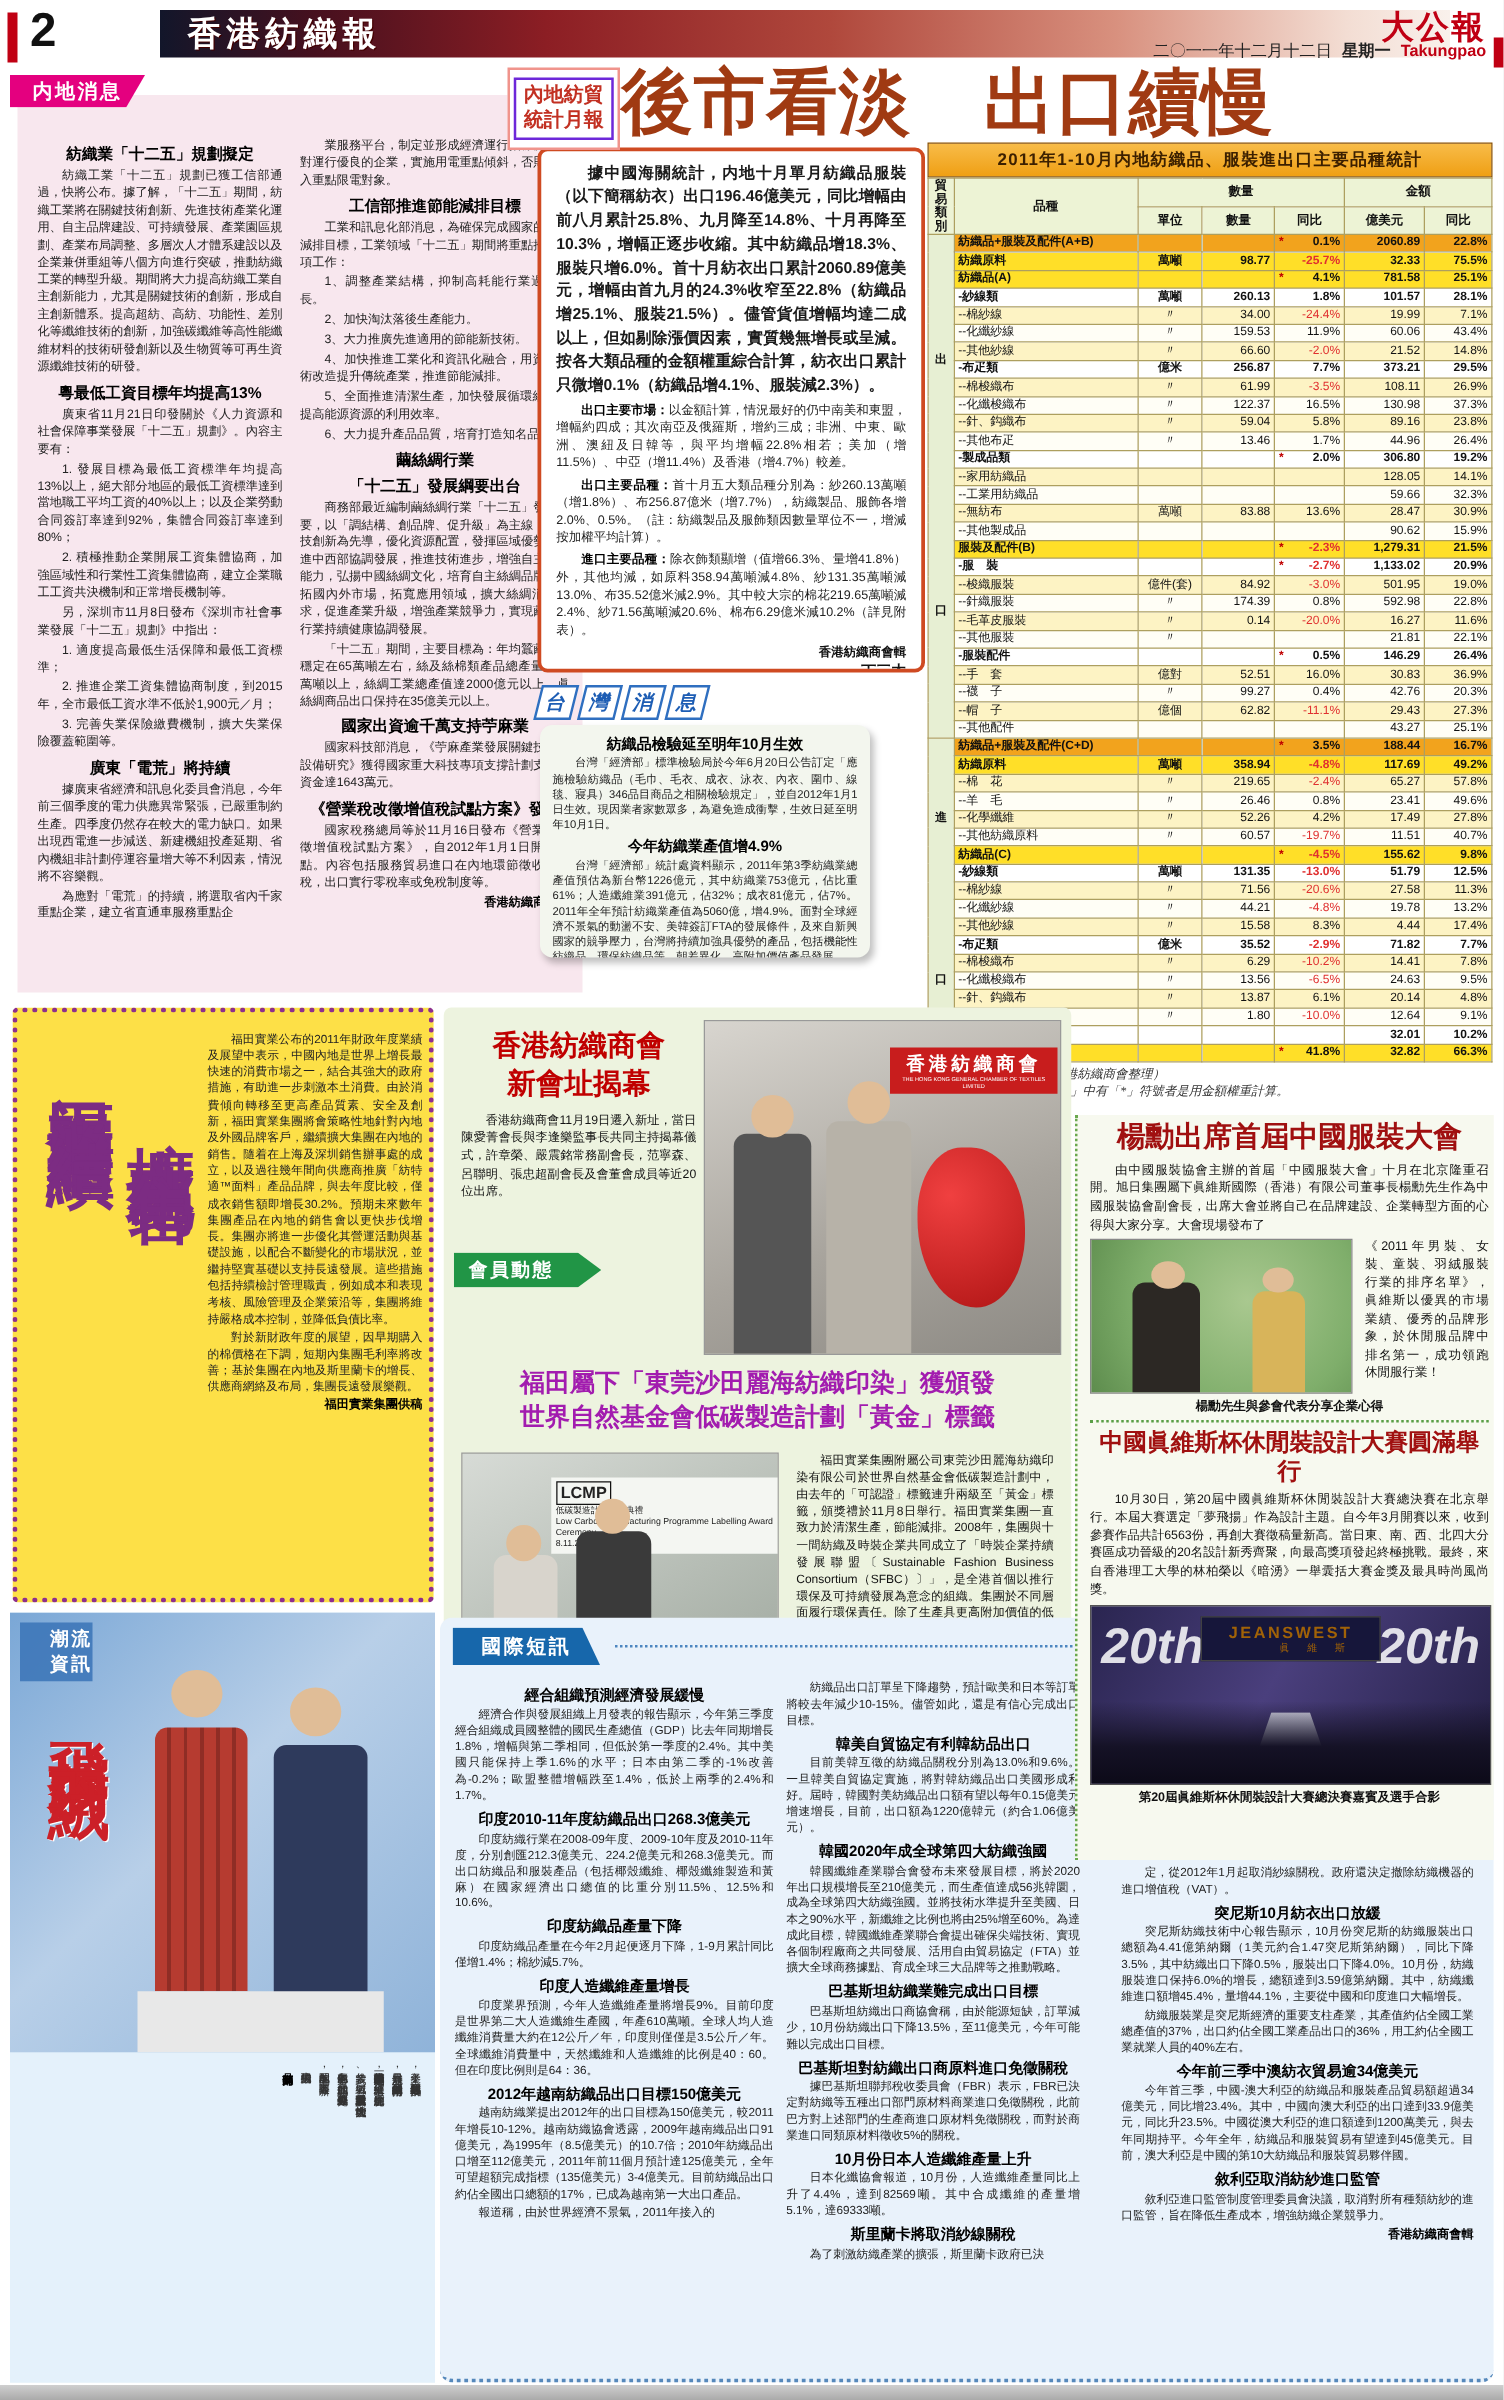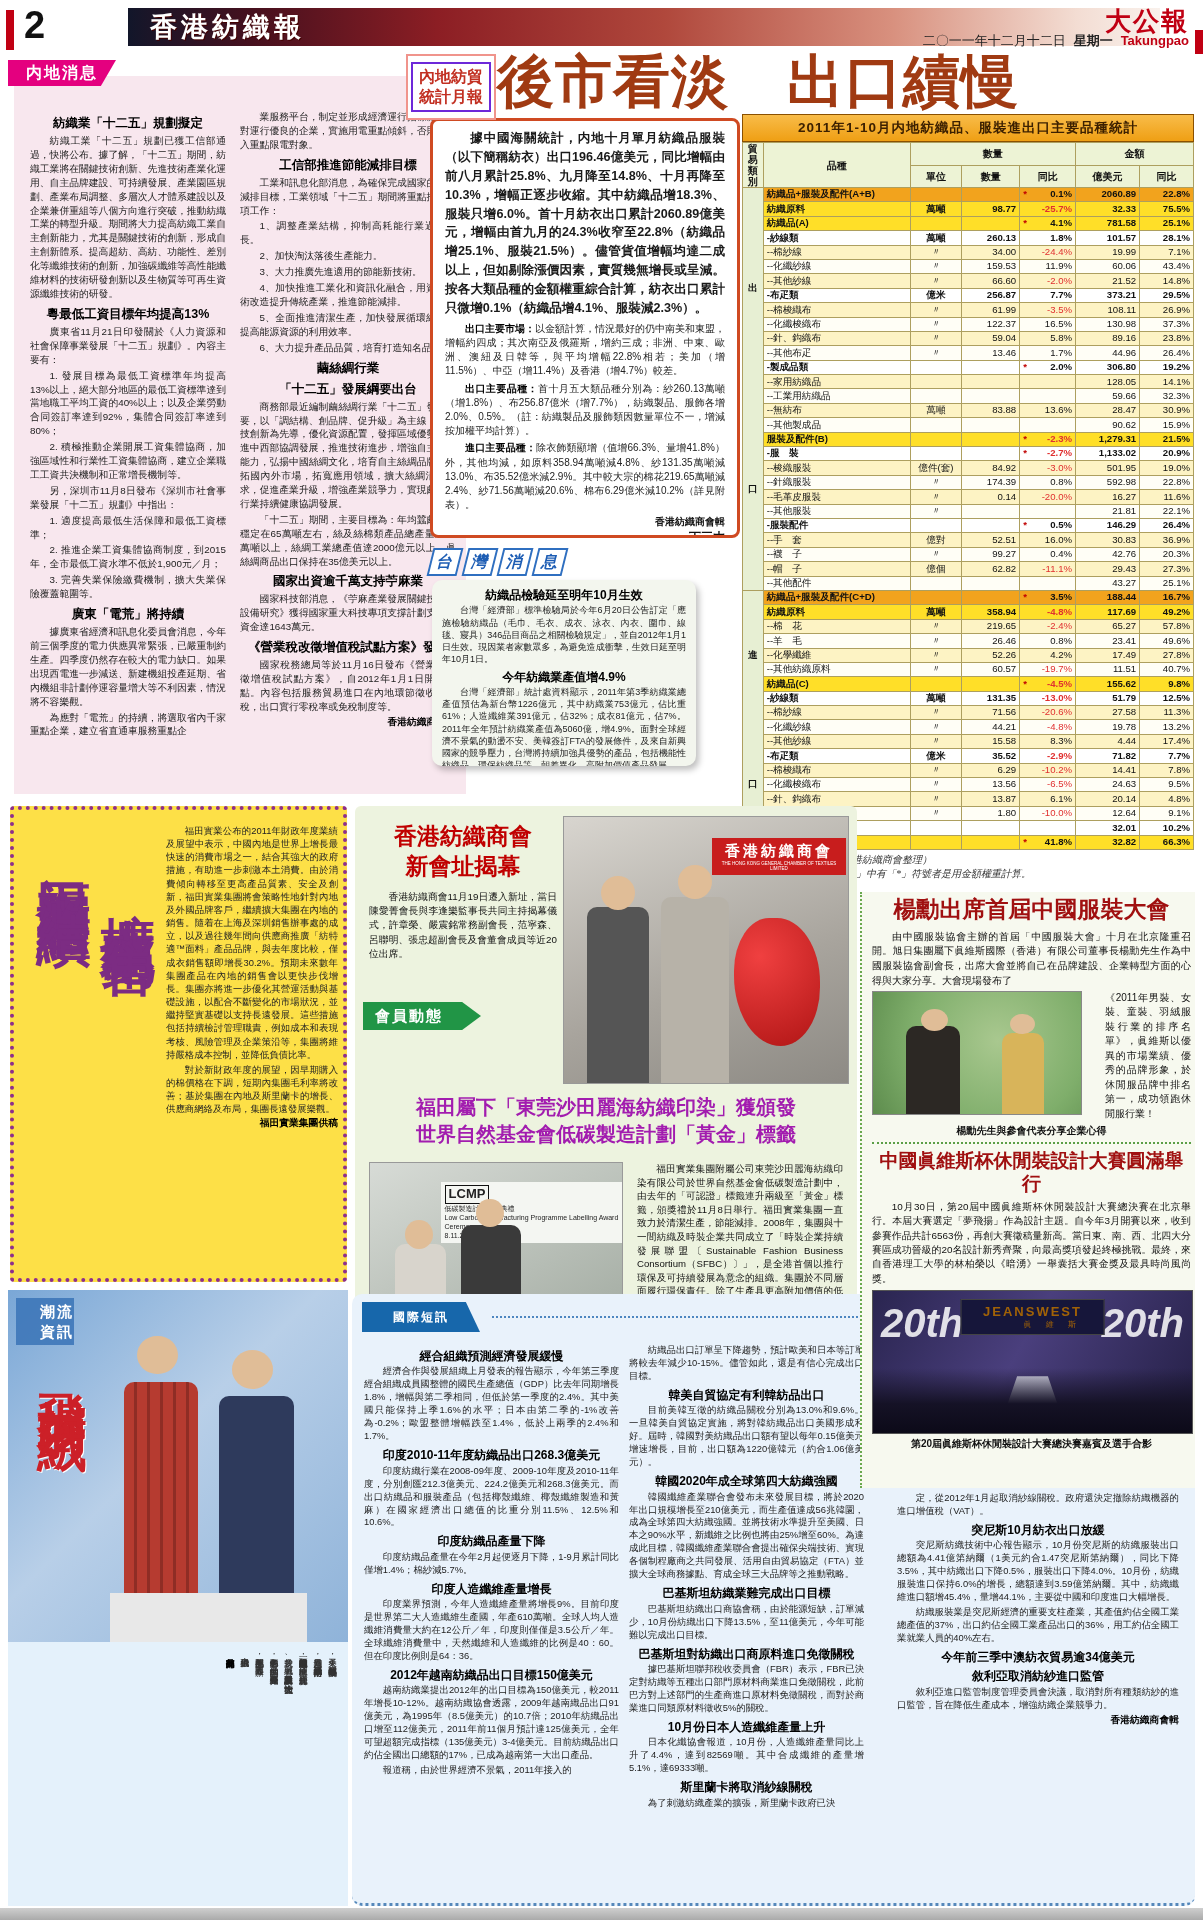--- a/index.html
+++ b/index.html
@@ -109,21 +109,21 @@
   #lcmp-strip{position:absolute;left:20%;bottom:16%;width:80%;background:#14808e;color:#fff;font-size:6.5px;padding:2px 4px;line-height:1.3}
   #lcmp-caption{position:absolute;left:14px;top:600px;width:252px;font-size:10px;font-weight:700;line-height:1.35;text-align:justify}
   #mem-body{position:absolute;left:282px;top:356px;width:206px;height:300px;font-size:9.6px;line-height:1.42;
     text-align:justify;text-indent:2em;overflow:hidden}
   
   #right-col{left:860px;top:892px;width:335px;height:596px;background:#f7f9ef;z-index:3;
     border-left:2px dotted #6aa84f;padding:2px 4px 0 10px;box-sizing:border-box;overflow:hidden}
   .rc-title{color:#a01010;font-weight:900;text-align:center;line-height:1.2}
   #yang-title{font-size:23px;margin:2px 0 6px}
   #yang-p1{font-size:10px;line-height:1.48;text-align:justify;text-indent:2em;margin:0}
-  #yang-row{display:flex;gap:23px;margin-top:2px}
+  #yang-row{display:flex;gap:10px;margin-top:2px}
   #yang-photo{position:relative;width:208px;height:122px;flex:none;
     background:radial-gradient(circle at 60% 40%,#a9c88f,#7fae6b 60%,#5d8c4d);border:1px solid #888;overflow:hidden}
   #yang-wrap{font-size:10px;line-height:1.45;text-align:justify}
   #yang-cap{font-size:10px;font-weight:700;text-align:center;margin:3px 0 4px}
   .dotsep{border-top:2px dotted #5a9e46;margin:4px 0 6px}
   #jw-title{font-size:19px;margin:0 0 4px}
   #jw-p{font-size:9.9px;line-height:1.45;text-align:justify;text-indent:2em;margin:0 0 4px}
   #jw-photo{position:relative;width:100%;height:142px;border:1px solid #555;overflow:hidden;
     background:linear-gradient(120deg,#2a2550,#4a3f7d 45%,#241f45)}
   .jw20{position:absolute;top:10px;font-size:40px;font-weight:900;font-style:italic;color:rgba(255,255,255,.85)}
@@ -133,21 +133,21 @@
   #jw-box .cn{font-size:8px;letter-spacing:6px}
   #jw-crowd{position:absolute;bottom:0;left:0;width:100%;height:46%;
     background:linear-gradient(#0000,#151226 55%,#0c0a18)}
   #jw-runway{position:absolute;bottom:0;left:50%;transform:translateX(-50%);width:70px;height:40%;
     background:linear-gradient(#dcdcec,#9a9ab8);clip-path:polygon(28% 0,72% 0,100% 100%,0 100%)}
   #jw-cap{font-size:10px;font-weight:700;text-align:center;margin-top:3px}
   
   #intl{left:352px;top:1294px;width:843px;height:612px;background:#e9f2fb;border-radius:10px;z-index:1;
     border-bottom:3px dotted #5588bb;box-sizing:border-box}
   #intl-tag{position:absolute;left:10px;top:8px;width:118px;height:30px;background:#1767ab;color:#fff;
-    font-weight:900;font-size:12px;display:flex;align-items:center;justify-content:center;letter-spacing:2px;
+    font-weight:900;font-size:16px;display:flex;align-items:center;justify-content:center;letter-spacing:2px;
     clip-path:polygon(0 0,88% 0,100% 100%,0 100%)}
   #intl-dots{position:absolute;left:140px;top:22px;width:690px;border-top:2px dotted #4d86c0}
   .icol{position:absolute;top:50px;height:548px;overflow:hidden}
   #icol1{left:12px;width:255px}
   #icol2{left:277px;width:235px}
   #icol3{left:545px;top:198px;width:282px;height:400px}
   .icol .art-title{font-size:12px;margin:5px 0 2px}
   .icol .art-p{font-size:9.4px;line-height:1.38}
   
   #fashion{left:8px;top:1290px;width:340px;height:616px;overflow:hidden;background:#dcebf7}
@@ -782,20 +782,21 @@
         <p class="art-p">日本化纖協會報道，10月份，人造纖維產量同比上升了4.4%，達到82569噸。其中合成纖維的產量增5.1%，達69333噸。</p>
         <div class="art-title">斯里蘭卡將取消紗線關稅</div>
         <p class="art-p">為了刺激紡織產業的擴張，斯里蘭卡政府已決</p>
       </div>
     <div class="icol" id="icol3">
         <p class="art-p">定，從2012年1月起取消紗線關稅。政府還決定撤除紡織機器的進口增值稅（VAT）。</p>
         <div class="art-title">突尼斯10月紡衣出口放緩</div>
         <p class="art-p">突尼斯紡織技術中心報告顯示，10月份突尼斯的紡織服裝出口總額為4.41億第納爾（1美元約合1.47突尼斯第納爾），同比下降3.5%，其中紡織出口下降0.5%，服裝出口下降4.0%。10月份，紡織服裝進口保持6.0%的增長，總額達到3.59億第納爾。其中，紡織纖維進口額增45.4%，量增44.1%，主要從中國和印度進口大幅增長。</p>
         <p class="art-p">紡織服裝業是突尼斯經濟的重要支柱產業，其產值約佔全國工業總產值的37%，出口約佔全國工業產品出口的36%，用工約佔全國工業就業人員的40%左右。</p>
         <div class="art-title">今年前三季中澳紡衣貿易逾34億美元</div>
+        <p class="art-p">今年首三季，中國-澳大利亞的紡織品和服裝產品貿易額超過34億美元，同比增23.4%。其中，中國向澳大利亞的出口達到33.9億美元，同比升23.5%。中國從澳大利亞的進口額達到1200萬美元，與去年同期持平。今年全年，紡織品和服裝貿易有望達到45億美元。目前，澳大利亞是中國的第10大紡織品和服裝貿易夥伴國。</p>
         <div class="art-title">敘利亞取消紡紗進口監管</div>
         <p class="art-p">敘利亞進口監管制度管理委員會決議，取消對所有種類紡紗的進口監管，旨在降低生產成本，增強紡織企業競爭力。</p>
         <div class="art-by">香港紡織商會輯</div>
       </div>
   </div>
 
   <div class="abs" id="fashion">
     <div id="fa-photo">
       <div class="fig" style="left:34%;top:26%;width:22%;height:60%;background:repeating-linear-gradient(90deg,#b63b30 0 10px,#8f2d25 10px 13px)"></div>
       <div class="head" style="left:38%;top:13%;width:12%;height:11%"></div>

